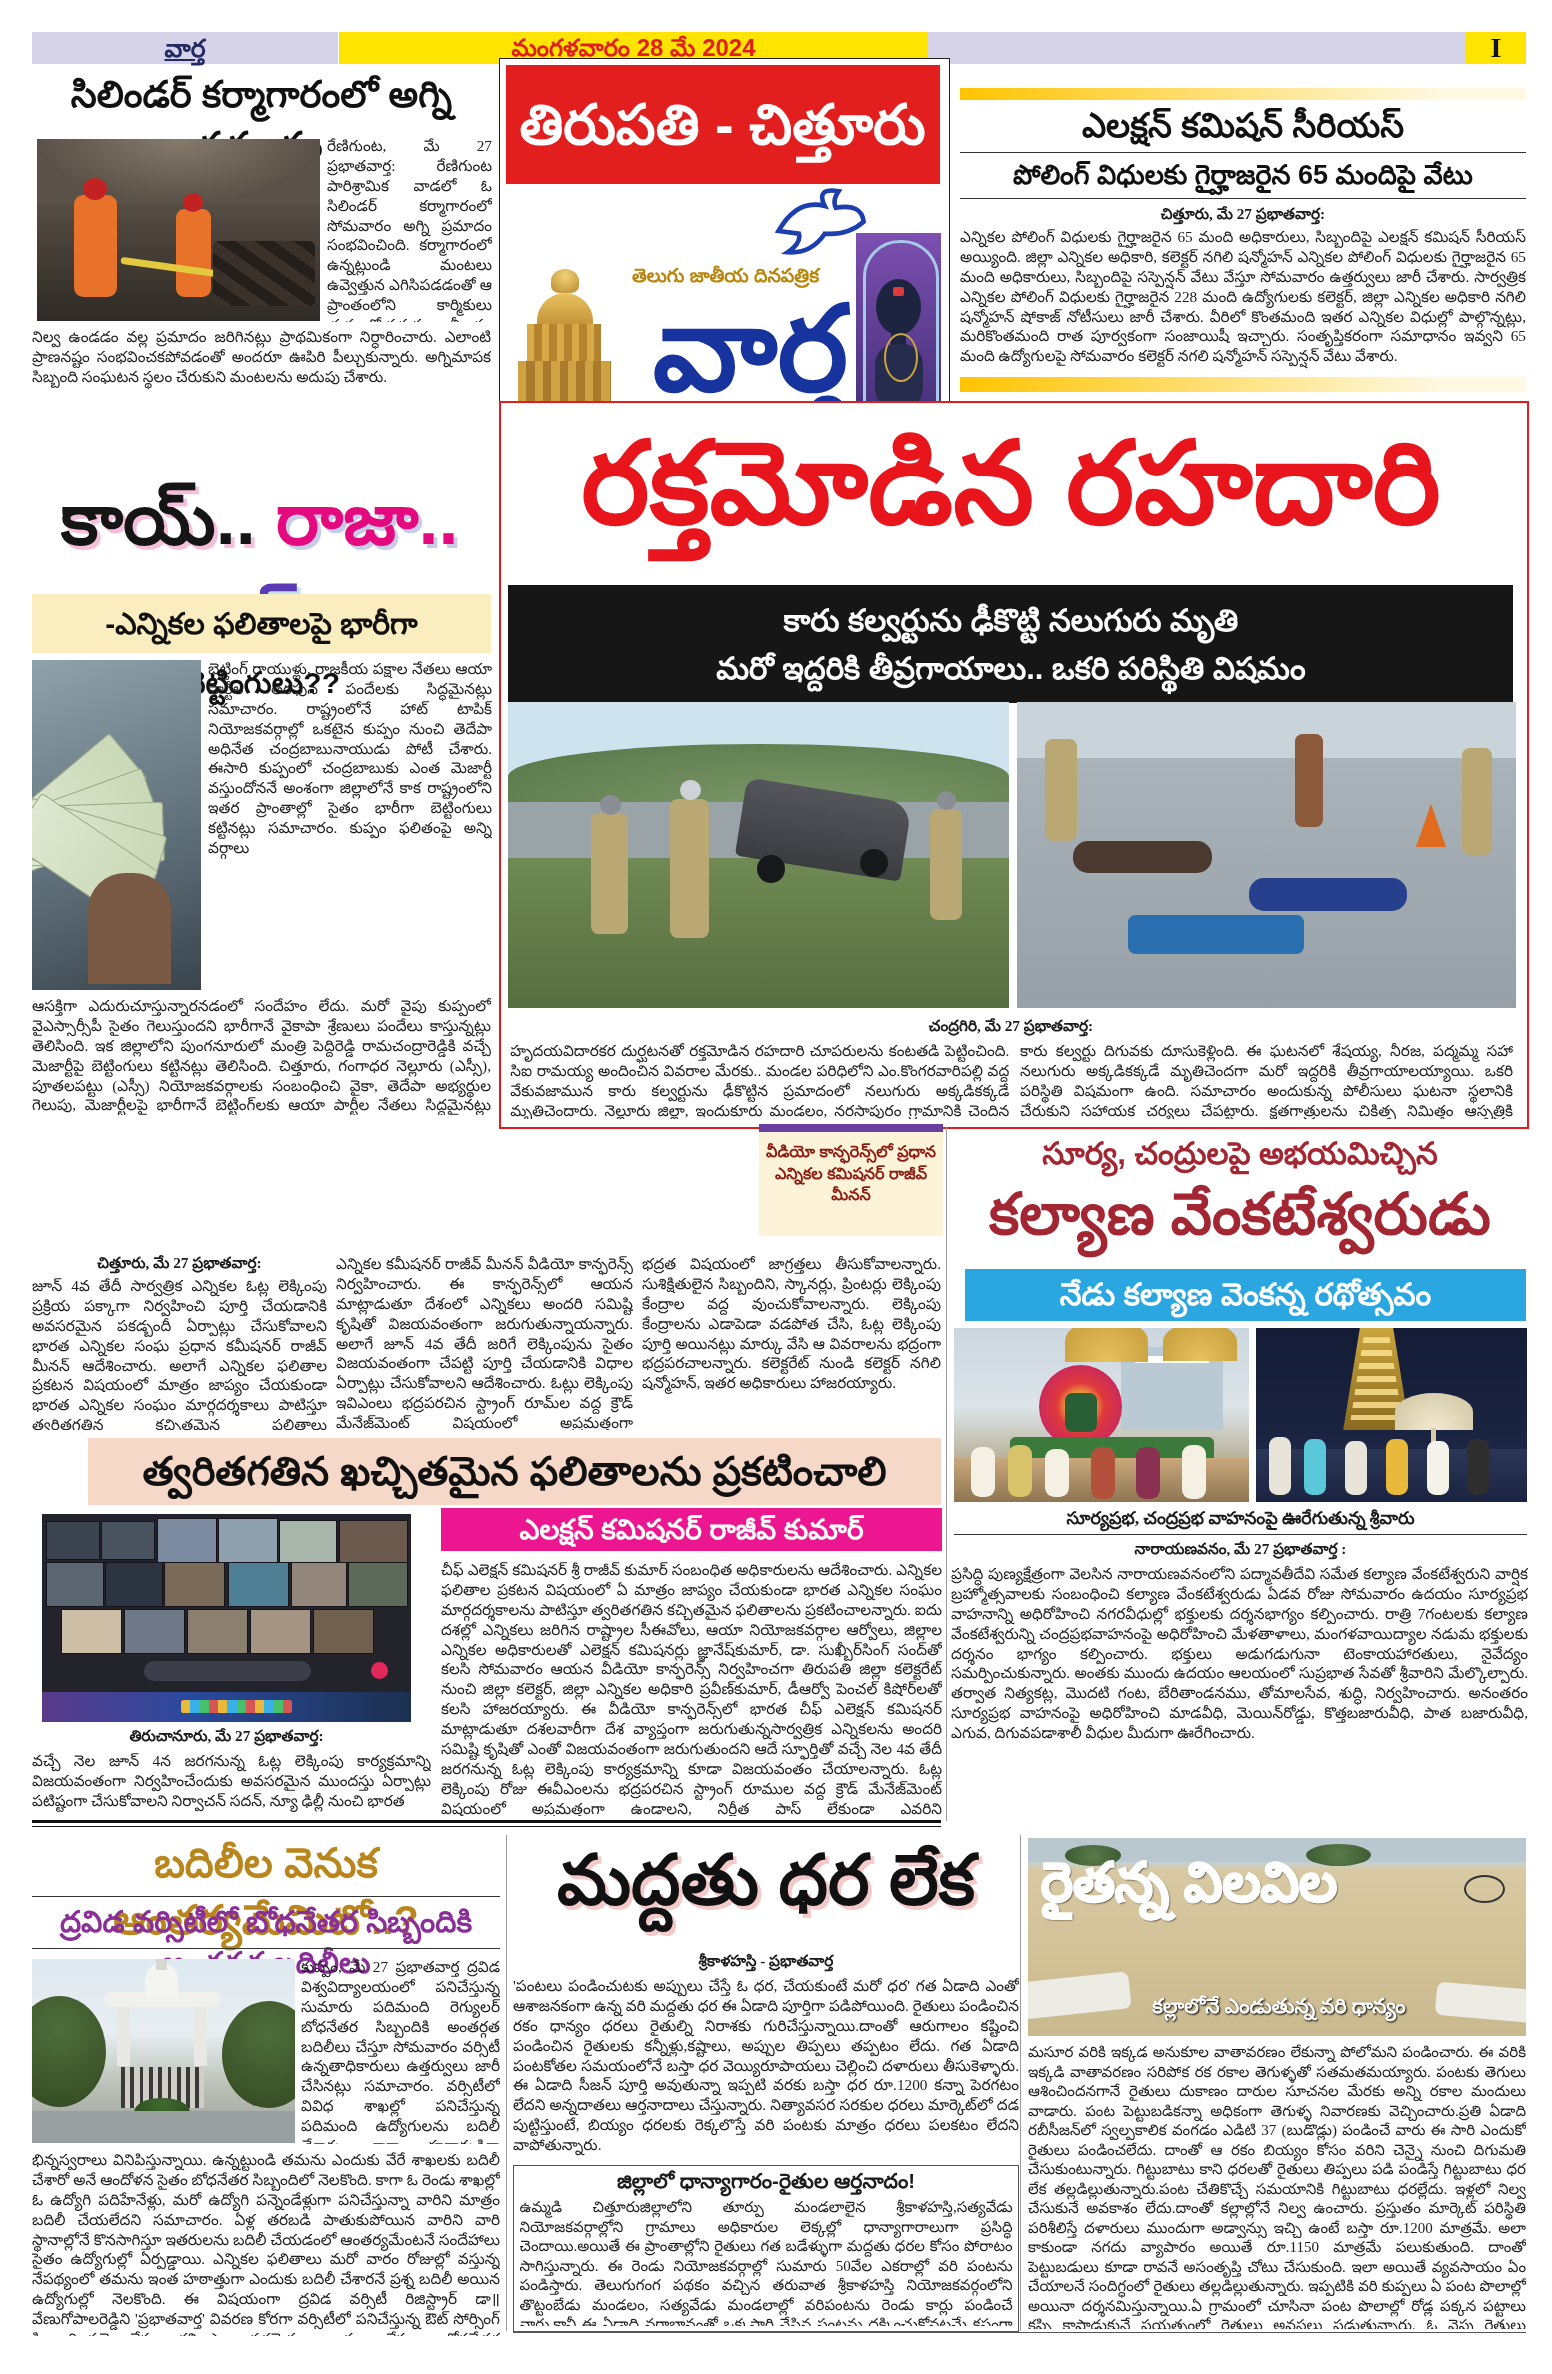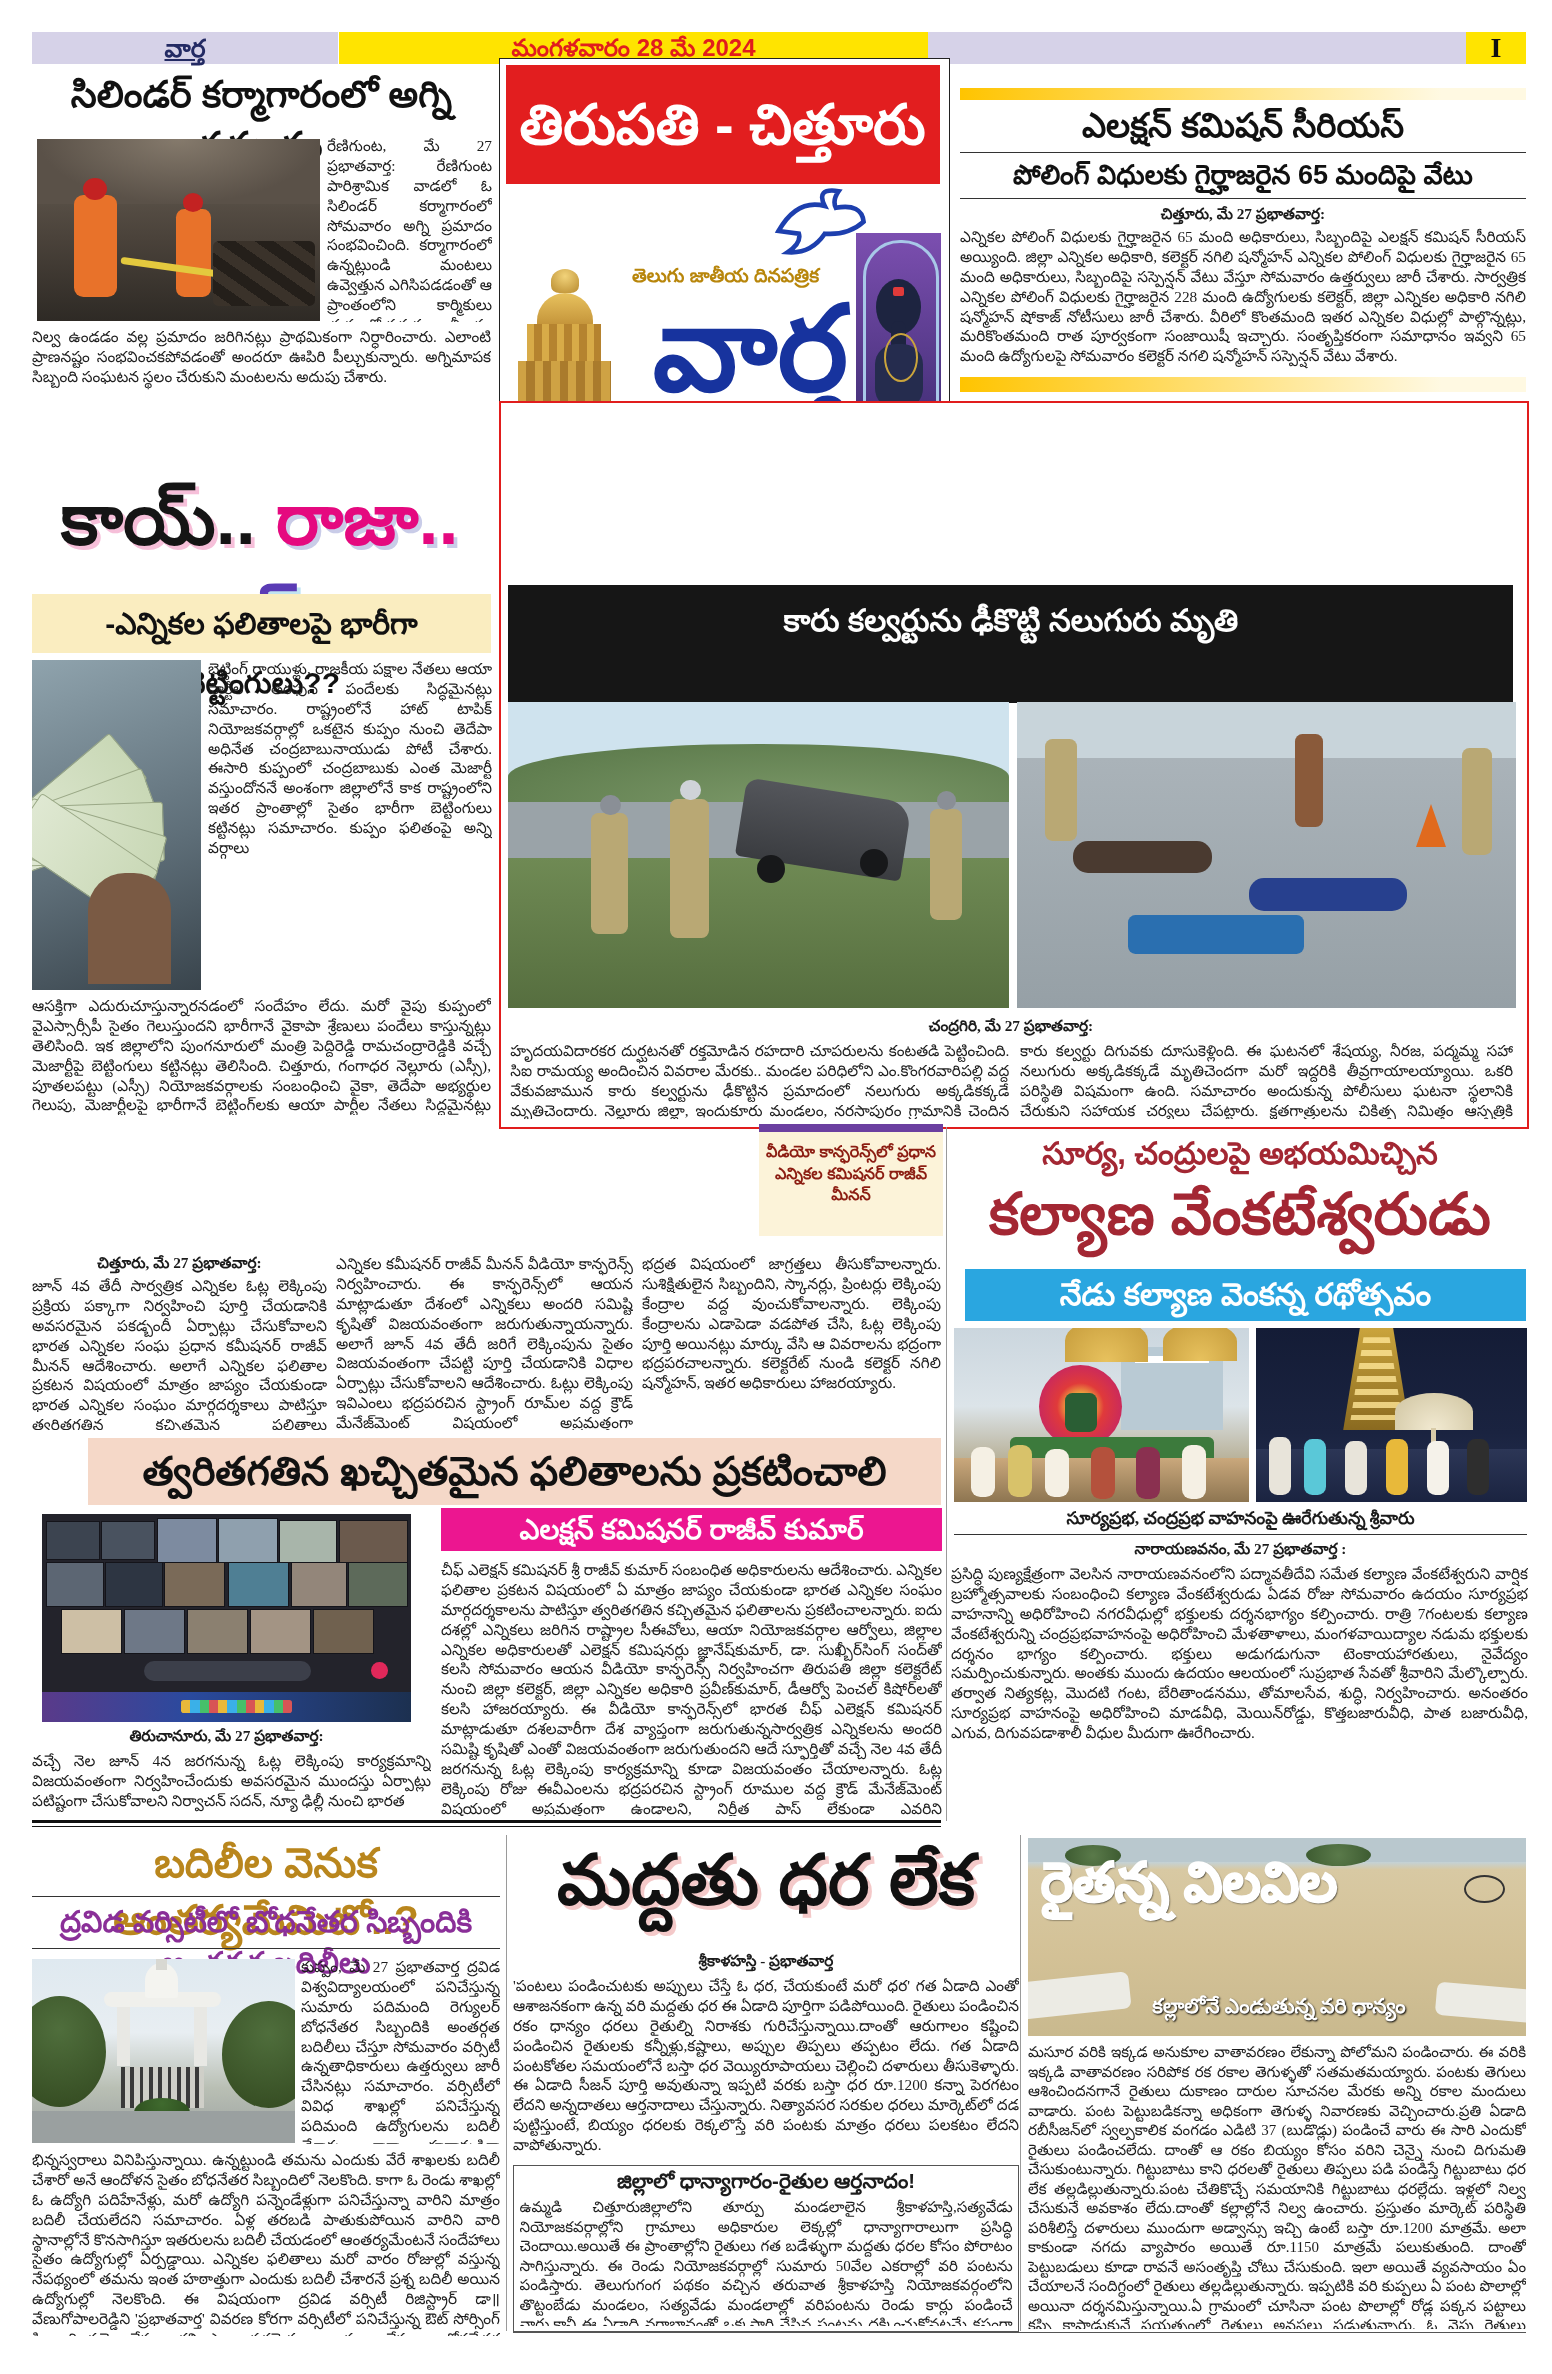--- a/index.html
+++ b/index.html
@@ -151,22 +151,24 @@
     <div class="note" style="left:-16.7px;top:130px;transform:rotate(-20deg);"></div>
     <div class="note" style="left:-9.3px;top:144px;transform:rotate(-2deg);"></div>
     <div class="note" style="left:-11px;top:156px;transform:rotate(16deg);"></div>
     <div class="note" style="left:-18.6px;top:167px;transform:rotate(34deg);"></div>
     <div style="left:56px;top:213px;width:83px;height:111px;background:#7a5a44;border-radius:37px 37px 0 0;"></div>
   </div>
   <div class="abs jt" style="left:208px;top:659px;width:284px;height:332px;">బెట్టింగ్ రాయుళ్లు, రాజకీయ పక్షాల నేతలు ఆయా పార్టీల తరఫున పందేలకు సిద్ధమైనట్లు సమాచారం. రాష్ట్రంలోనే హాట్ టాపిక్ నియోజకవర్గాల్లో ఒకటైన కుప్పం నుంచి తెదేపా అధినేత చంద్రబాబునాయుడు పోటీ చేశారు. ఈసారి కుప్పంలో చంద్రబాబుకు ఎంత మెజార్టీ వస్తుందోననే అంశంగా జిల్లాలోనే కాక రాష్ట్రంలోని ఇతర ప్రాంతాల్లో సైతం భారీగా బెట్టింగులు కట్టినట్లు సమాచారం. కుప్పం ఫలితంపై అన్ని వర్గాలు</div>
   <div class="abs jt" style="left:32px;top:996px;width:459px;height:119px;">ఆసక్తిగా ఎదురుచూస్తున్నారనడంలో సందేహం లేదు. మరో వైపు కుప్పంలో వైఎస్సార్సీపీ సైతం గెలుస్తుందని భారీగానే వైకాపా శ్రేణులు పందేలు కాస్తున్నట్లు తెలిసింది. ఇక జిల్లాలోని పుంగనూరులో మంత్రి పెద్దిరెడ్డి రామచంద్రారెడ్డికి వచ్చే మెజార్టీపై బెట్టింగులు కట్టినట్లు తెలిసింది. చిత్తూరు, గంగాధర నెల్లూరు (ఎస్సీ), పూతలపట్టు (ఎస్సీ) నియోజకవర్గాలకు సంబంధించి వైకా, తెదేపా అభ్యర్థుల గెలుపు, మెజార్టీలపై భారీగానే బెట్టింగ్‌లకు ఆయా పార్టీల నేతలు సిద్ధమైనట్లు తెలిసింది. నగరిలో మంత్రి రోజా గెలుపోటములపై సైతం భారీగా పందేలు కాస్తున్నట్లు సమాచారం. మరి ఈ బెట్టింగ్‌ల్లో ఎవరు లాభపడతారో, ఎవరు నష్టపోతారో జూన్ 4వతేదిన ఎన్నికల ఫలితాలు తేల్చనున్నాయి.</div>
 
   <div class="abs" style="left:499px;top:401px;width:1026px;height:724px;border:2.8px solid #e11d1d;background:#fff;">
+    <div class="abs ctr h-acc sans" style="left:0;top:9.3px;width:1020px;">రక్తమోడిన రహదారి</div>
     <div class="abs acc-strip ctr" style="left:7.4px;top:182px;width:1005px;height:106px;padding-top:12px;">
       <div class="sans">కారు కల్వర్టును ఢీకొట్టి నలుగురు మృతి</div>
+      <div class="sans">మరో ఇద్దరికి తీవ్రగాయాలు.. ఒకరి పరిస్థితి విషమం</div>
     </div>
     <div class="ph ph-acc1" style="left:7.4px;top:299px;width:501px;height:306px;">
       <div style="left:0;top:0;width:501px;height:74px;background:#cfe3ee;"></div>
       <div style="left:0;top:42px;width:501px;height:65px;background:radial-gradient(ellipse at 60% 100%,#7d9a6a,#5f7d4e 80%);border-radius:50% 50% 0 0;"></div>
       <div style="left:0;top:100px;width:501px;height:56px;background:#9aa3a8;"></div>
       <div style="left:0;top:156px;width:501px;height:150px;background:linear-gradient(180deg,#6f8a54,#566e3f);"></div>
       <div style="left:232px;top:88px;width:167px;height:79px;background:linear-gradient(180deg,#54565b,#3a3c40);border-radius:13px 24px 5.6px 5.6px;transform:rotate(9deg);"></div>
       <div style="left:249px;top:153px;width:28px;height:28px;background:#17181a;border-radius:50%;"></div>
       <div style="left:352px;top:147px;width:28px;height:28px;background:#17181a;border-radius:50%;"></div>
       <div class="fig" style="left:83px;top:111px;width:37px;height:121px;"></div>

